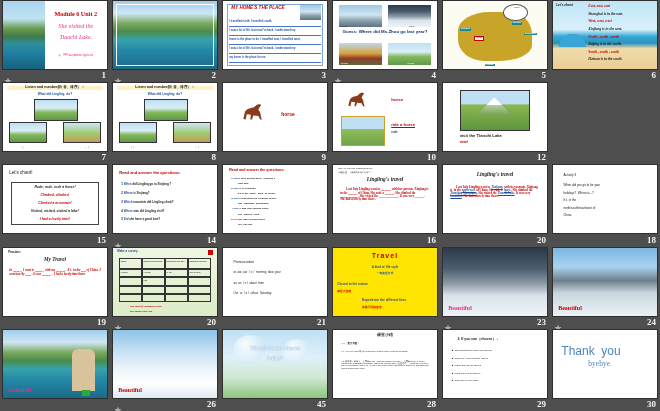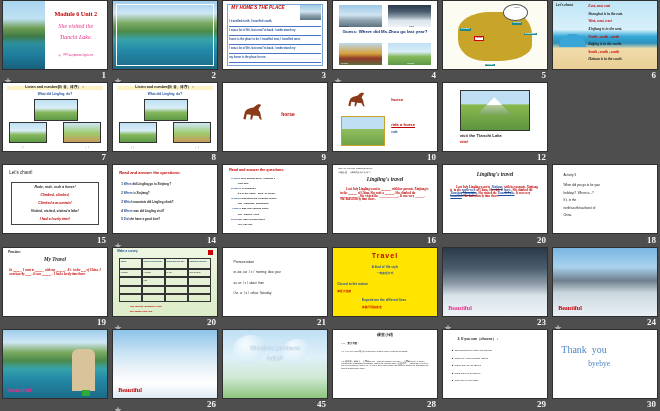--- a/index.html
+++ b/index.html
@@ -572,21 +572,21 @@
         <div class="meta">
           <span class="anim-icon hidden"><svg width="8" height="8" viewBox="0 0 10 10">
               <path d="M5 0.6 L6.2 3.6 L9.4 3.8 L6.9 5.8 L7.8 9 L5 7.2 L2.2 9 L3.1 5.8 L0.6 3.8 L3.8 3.6 Z" fill="#cfcfcf"></path>
             </svg></span>
           <span class="slide-num">29</span>
         </div>
       </div>
       <div class="cell">
         <div class="thumbwrap">
           <div class="slide">
-            <div class="t" style="left:8%;top:22%;font-size:10px;font-family:Liberation Serif, serif;color:#4b86c8">Thank  you</div>
+            <div class="t" style="left:8%;top:22%;font-size:12px;font-family:Liberation Sans, sans-serif;color:#4b86c8">Thank  you</div>
             <div class="t" style="left:34%;top:44%;font-size:7.5px;font-family:'Liberation Serif',serif;color:#4b86c8">byebye</div>
           </div>
         </div>
         <div class="meta">
           <span class="anim-icon hidden"><svg width="8" height="8" viewBox="0 0 10 10">
               <path d="M5 0.6 L6.2 3.6 L9.4 3.8 L6.9 5.8 L7.8 9 L5 7.2 L2.2 9 L3.1 5.8 L0.6 3.8 L3.8 3.6 Z" fill="#cfcfcf"></path>
             </svg></span>
           <span class="slide-num">30</span>
         </div>
       </div>

